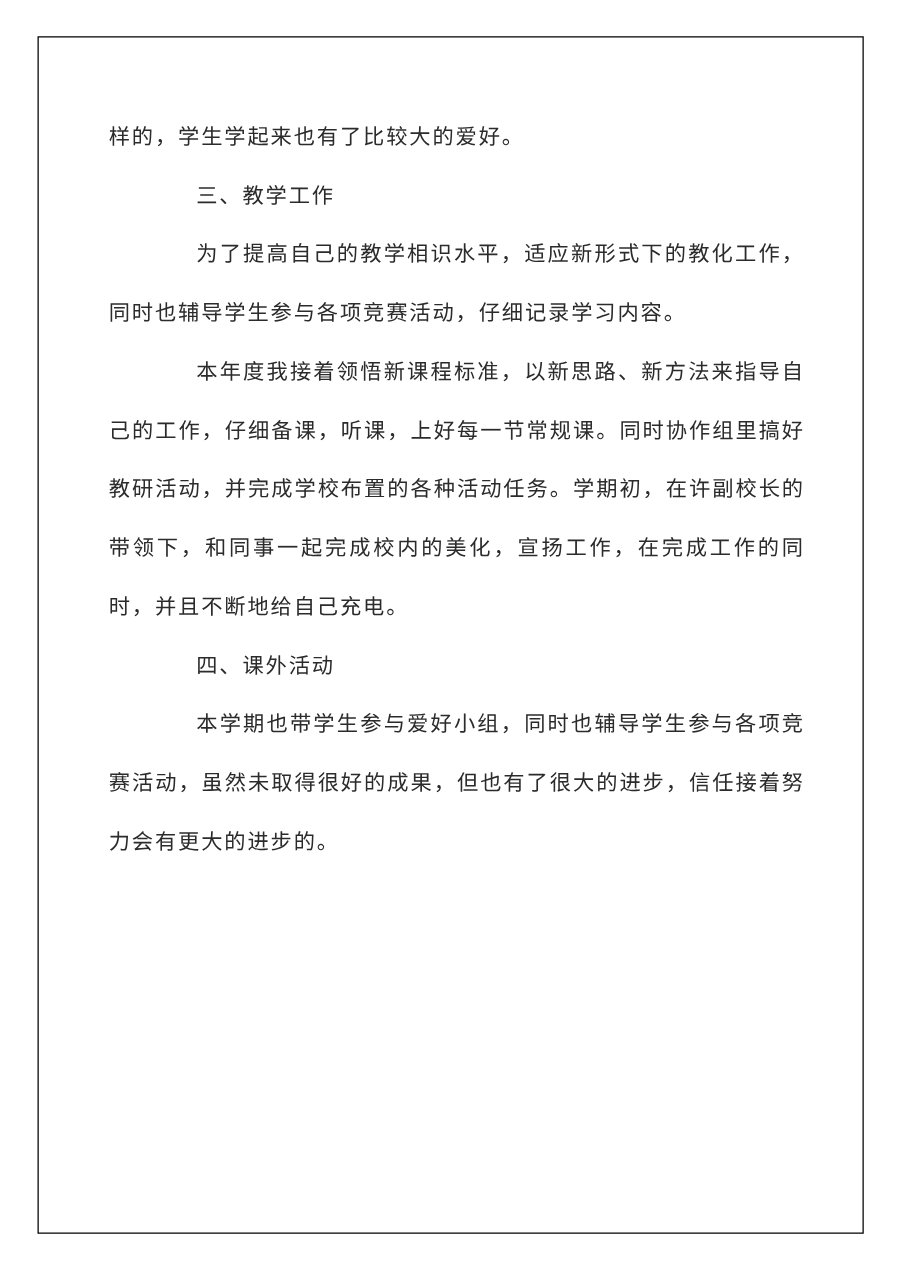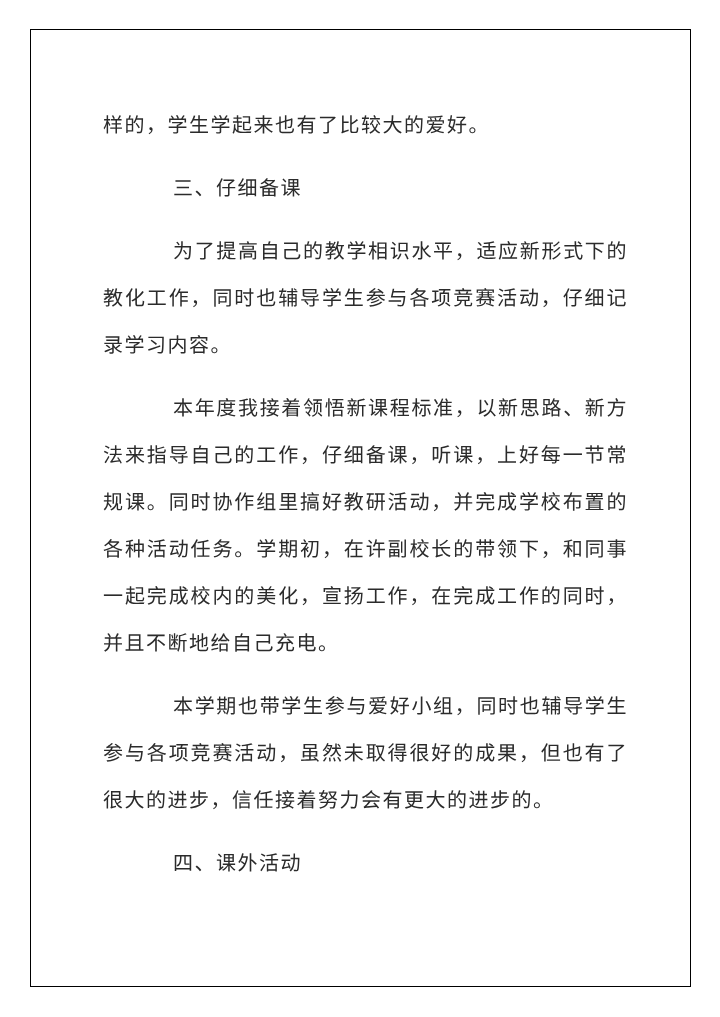--- a/index.html
+++ b/index.html
@@ -25,40 +25,40 @@
     background: #ffffff;
   }
   .page-content {
     box-sizing: border-box;
     width: 100%;
     height: 100%;
     padding: 56px 46px 40px 56px;
     overflow: hidden;
   }
   .para {
-    margin: 16px;
+    margin: 0;
     padding: 0;
-    font-size: 20px;
+    font-size: 17px;
     line-height: 47px;
     letter-spacing: 1.5px;
     color: #2b2b2b;
     text-align: justify;
     text-align-last: left;
     text-indent: 70px;
     word-break: break-all;
   }
   .para.no-indent {
     text-indent: 0;
   }
 </style>
 </head>
 <body>
 
 <div class="page-frame">
   <div class="page-content">
     <p class="para no-indent">样的，学生学起来也有了比较大的爱好。</p>
-    <p class="para">三、仔细备课</p>
+    <p class="para">三、教学工作</p>
     <p class="para">为了提高自己的教学相识水平，适应新形式下的教化工作，同时也辅导学生参与各项竞赛活动，仔细记录学习内容。</p>
     <p class="para">本年度我接着领悟新课程标准，以新思路、新方法来指导自己的工作，仔细备课，听课，上好每一节常规课。同时协作组里搞好教研活动，并完成学校布置的各种活动任务。学期初，在许副校长的带领下，和同事一起完成校内的美化，宣扬工作，在完成工作的同时，并且不断地给自己充电。</p>
+    <p class="para">四、课外活动</p>
     <p class="para">本学期也带学生参与爱好小组，同时也辅导学生参与各项竞赛活动，虽然未取得很好的成果，但也有了很大的进步，信任接着努力会有更大的进步的。</p>
-    <p class="para">四、课外活动</p>
   </div>
 </div>
 
 </body></html>

